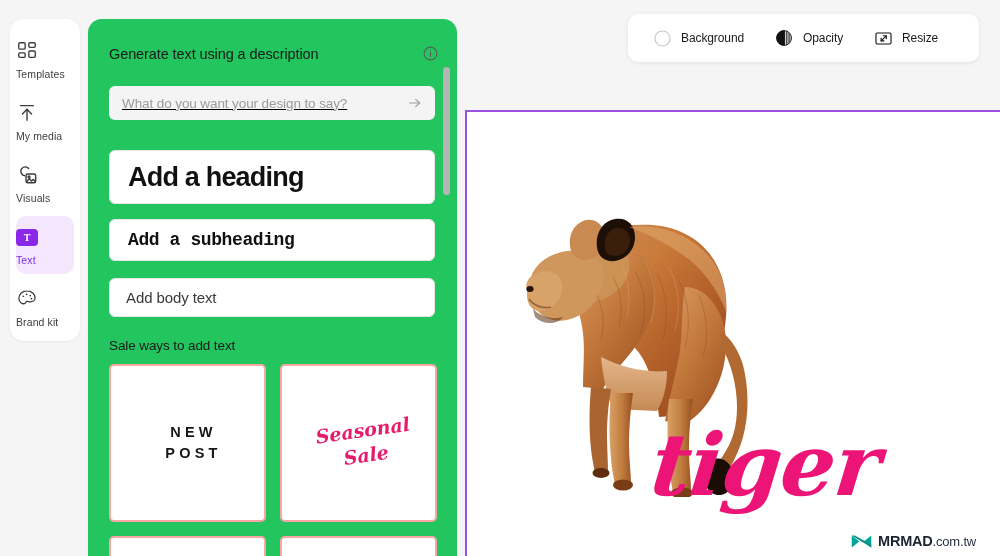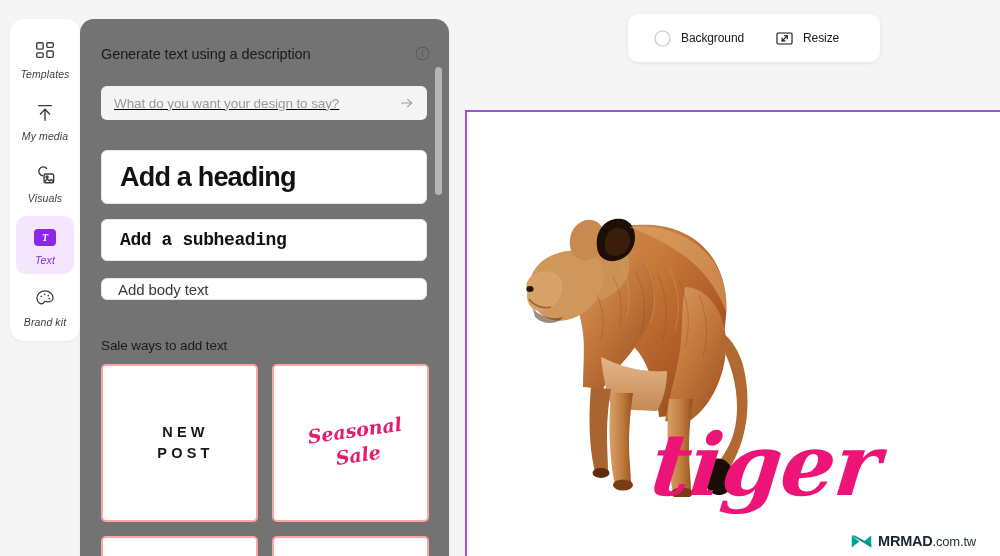--- a/index.html
+++ b/index.html
@@ -21,23 +21,22 @@
     box-shadow: 0 1px 3px rgba(0,0,0,0.06);
     display: flex; flex-direction: column;
     align-items: center;
     padding-top: 11px;
   }
   .rail-item {
     width: 58px; height: 58px;
     margin-bottom: 4px;
     border-radius: 10px;
     display: flex; flex-direction: column;
-    align-items: center; justify-content: center;
+    align-items: flex-start; justify-content: center;
     cursor: pointer;
-    font-style: italic;
   }
   .rail-item .rail-ico {
     height: 26px; display: flex; align-items: center; justify-content: center;
     margin-bottom: 5px;
   }
   .rail-item .rail-lbl {
     font-size: 10.5px; color: #3d3d3d; line-height: 1;
     letter-spacing: 0.1px;
   }
   .rail-item.active { background: #f3e6fd; }
@@ -45,23 +44,23 @@
   .t-badge {
     width: 22px; height: 17px; border-radius: 4px;
     background: #8b27e8; color: #fff;
     font-size: 10px; font-weight: 700;
     display: flex; align-items: center; justify-content: center;
     font-family: "Liberation Serif", serif;
   }
 
   
   #text-panel {
-    position: absolute; left: 80px; top: 19px;
+    position: absolute; left: 88px; top: 19px;
     width: 369px; height: 537px;
-    background: #737373;
+    background: #22c55e;
     border-radius: 14px 14px 0 0;
     box-shadow: 0 1px 3px rgba(0,0,0,0.06);
     overflow: hidden;
   }
   #panel-head {
     position: absolute; left: 21px; top: 26px;
     width: 330px;
     display: flex; align-items: center; justify-content: space-between;
   }
   #panel-title {
@@ -99,21 +98,21 @@
   #btn-heading span {
     font-size: 27px; font-weight: 700; color: #111;
     letter-spacing: -0.8px;
   }
   #btn-subheading { top: 200px; height: 42px; }
   #btn-subheading span {
     font-size: 18px; font-weight: 700; color: #111;
     letter-spacing: -0.4px;
     font-family: Liberation Mono, monospace;
   }
-  #btn-body { top: 259px; height: 22px; padding-left: 16px; }
+  #btn-body { top: 259px; height: 39px; padding-left: 16px; }
   #btn-body span {
     font-size: 15px; font-weight: 400; color: #3a3a3a;
     letter-spacing: -0.1px;
   }
 
   #more-title {
     position: absolute; left: 21px; top: 319px;
     font-size: 13.5px; color: #1a1a1a; letter-spacing: -0.1px;
   }
 
@@ -350,20 +349,35 @@
 
     <div class="tool-btn">
       <span class="tool-ico">
         <svg width="19" height="19" viewBox="0 0 24 24" fill="none" stroke="#c9c9c9" stroke-width="1.5">
           <circle cx="12" cy="12" r="9.5"></circle>
         </svg>
       </span>
       <span class="tool-lbl">Background</span>
     </div>
 
+    <div class="tool-btn">
+      <span class="tool-ico">
+        <svg width="18" height="18" viewBox="0 0 24 24">
+          <defs>
+            <pattern id="opstripe" width="2.4" height="2.4" patternUnits="userSpaceOnUse">
+              <rect width="1.25" height="2.4" fill="#111"></rect>
+            </pattern>
+          </defs>
+          <circle cx="12" cy="12" r="10" fill="url(#opstripe)"></circle>
+          <path d="M12 2a10 10 0 0 0 0 20z" fill="#111"></path>
+          <circle cx="12" cy="12" r="10" fill="none" stroke="#111" stroke-width="1.1"></circle>
+        </svg>
+      </span>
+      <span class="tool-lbl">Opacity</span>
+    </div>
 
     <div class="tool-btn">
       <span class="tool-ico">
         <svg width="19" height="19" viewBox="0 0 24 24" fill="none" stroke="#111" stroke-width="1.4" stroke-linecap="round" stroke-linejoin="round">
           <rect x="2.5" y="5" width="19" height="14" rx="1.6"></rect>
           <line x1="9" y1="15" x2="15.5" y2="8.6"></line>
           <polyline points="15.5,12.2 15.5,8.6 11.9,8.6"></polyline>
           <polyline points="9,11.4 9,15 12.6,15"></polyline>
         </svg>
       </span>

